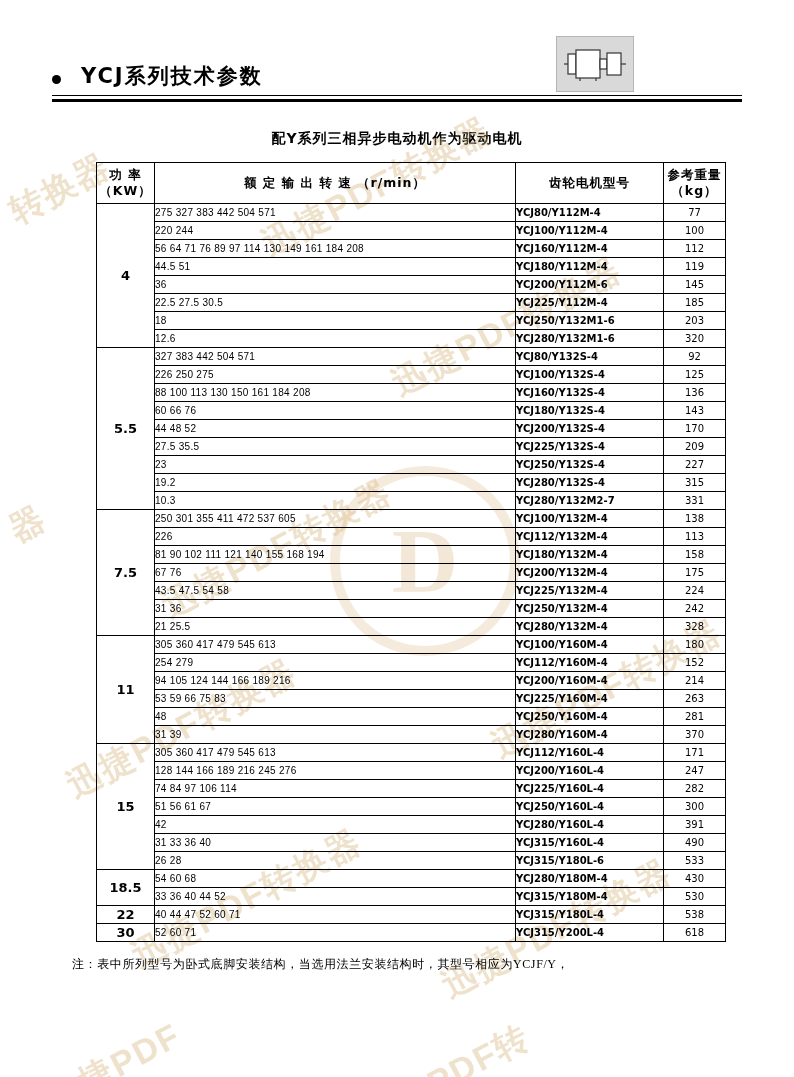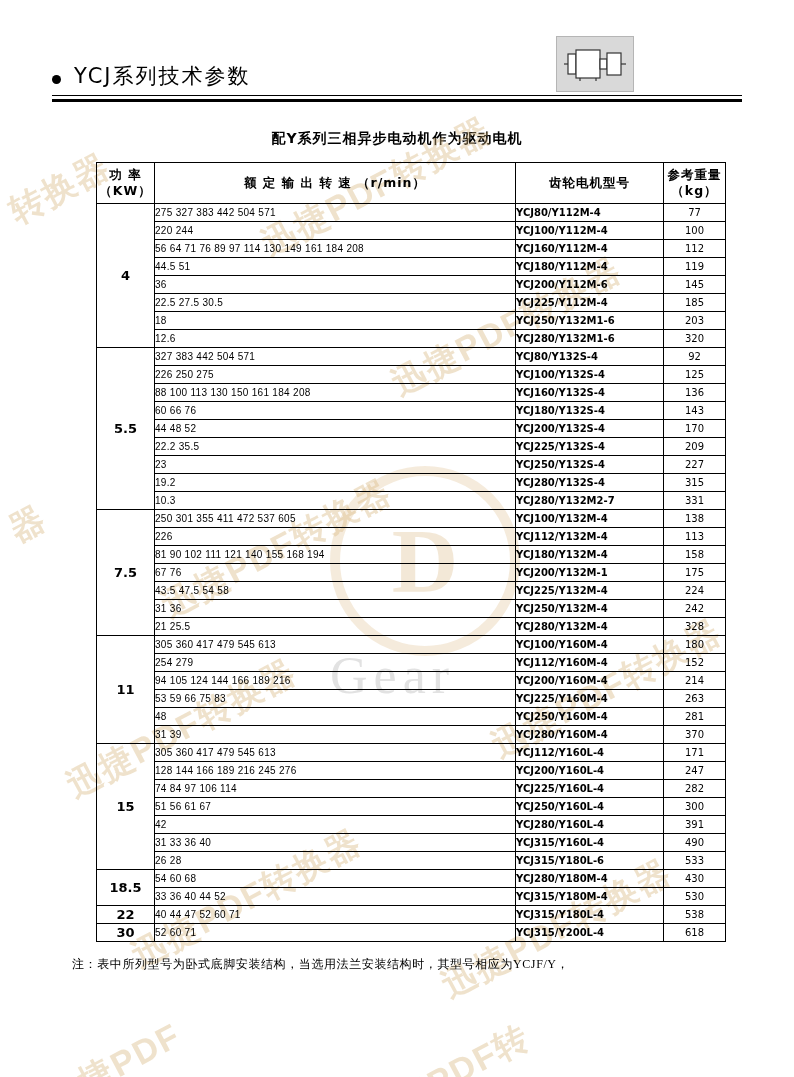--- a/index.html
+++ b/index.html
@@ -84,24 +84,24 @@
   .header-rule-thin {
     position: absolute;
     left: 0;
     right: 0;
     bottom: 6px;
     height: 1px;
     background: #000;
   }
   .header-title {
     position: absolute;
-    left: 22px;
+    left: 29px;
     bottom: 12px;
     font-size: 21px;
-    font-weight: normal;
+    font-weight: bold;
     letter-spacing: 2px;
     font-family: "DejaVu Sans", sans-serif;
   }
   .header-bullet {
     position: absolute;
     left: 0px;
     bottom: 18px;
     width: 9px;
     height: 9px;
     border-radius: 50%;
@@ -211,21 +211,20 @@
     <div class="wm wm-big" style="left:380px; top:258px; transform:rotate(-28deg);">迅捷PDF转换器</div>
     <div class="wm wm-big" style="left:10px; top:455px; transform:rotate(-28deg);">器</div>
     <div class="wm wm-big" style="left:150px; top:480px; transform:rotate(-28deg);">迅捷PDF转换器</div>
     <div class="wm wm-big" style="left:55px; top:660px; transform:rotate(-28deg);">迅捷PDF转换器</div>
     <div class="wm wm-big" style="left:480px; top:620px; transform:rotate(-28deg);">迅捷PDF转换器</div>
     <div class="wm wm-big" style="left:120px; top:830px; transform:rotate(-28deg);">迅捷PDF转换器</div>
     <div class="wm wm-big" style="left:430px; top:860px; transform:rotate(-28deg);">迅捷PDF转换器</div>
     <div class="wm wm-big" style="left:75px; top:990px; transform:rotate(-28deg);">捷PDF</div>
     <div class="wm wm-big" style="left:390px; top:1000px; transform:rotate(-28deg);">捷PDF转</div>
     <div class="wm-logo">D</div>
-    <div class="wm-gear">Gear</div>
   </div>
 
   <div class="header">
     <div class="header-bullet"></div>
     <div class="header-title">YCJ系列技术参数</div>
     <div class="header-icon-box">
       <svg class="motor-svg" width="62" height="38" viewBox="0 0 62 38">
         <rect x="4" y="9" width="8" height="20" fill="#ffffff" stroke="#333" stroke-width="1.2"></rect>
         <rect x="12" y="5" width="24" height="28" fill="#ffffff" stroke="#333" stroke-width="1.2"></rect>
         <rect x="36" y="14" width="7" height="10" fill="#ffffff" stroke="#333" stroke-width="1.2"></rect>
@@ -326,21 +325,21 @@
             <td class="speed">60 66 76</td>
             <td class="model">YCJ180/Y132S-4</td>
             <td class="weight">143</td>
           </tr>
           <tr>
             <td class="speed">44 48 52</td>
             <td class="model">YCJ200/Y132S-4</td>
             <td class="weight">170</td>
           </tr>
           <tr>
-            <td class="speed">22.2 35.5</td>
+            <td class="speed">27.5 35.5</td>
             <td class="model">YCJ225/Y132S-4</td>
             <td class="weight">209</td>
           </tr>
           <tr>
             <td class="speed">23</td>
             <td class="model">YCJ250/Y132S-4</td>
             <td class="weight">227</td>
           </tr>
           <tr>
             <td class="speed">19.2</td>
@@ -363,21 +362,21 @@
             <td class="model">YCJ112/Y132M-4</td>
             <td class="weight">113</td>
           </tr>
           <tr>
             <td class="speed">81 90 102 111 121 140 155 168 194</td>
             <td class="model">YCJ180/Y132M-4</td>
             <td class="weight">158</td>
           </tr>
           <tr>
             <td class="speed">67 76</td>
-            <td class="model">YCJ200/Y132M-1</td>
+            <td class="model">YCJ200/Y132M-4</td>
             <td class="weight">175</td>
           </tr>
           <tr>
             <td class="speed">43.5 47.5 54 58</td>
             <td class="model">YCJ225/Y132M-4</td>
             <td class="weight">224</td>
           </tr>
           <tr>
             <td class="speed">31 36</td>
             <td class="model">YCJ250/Y132M-4</td>

